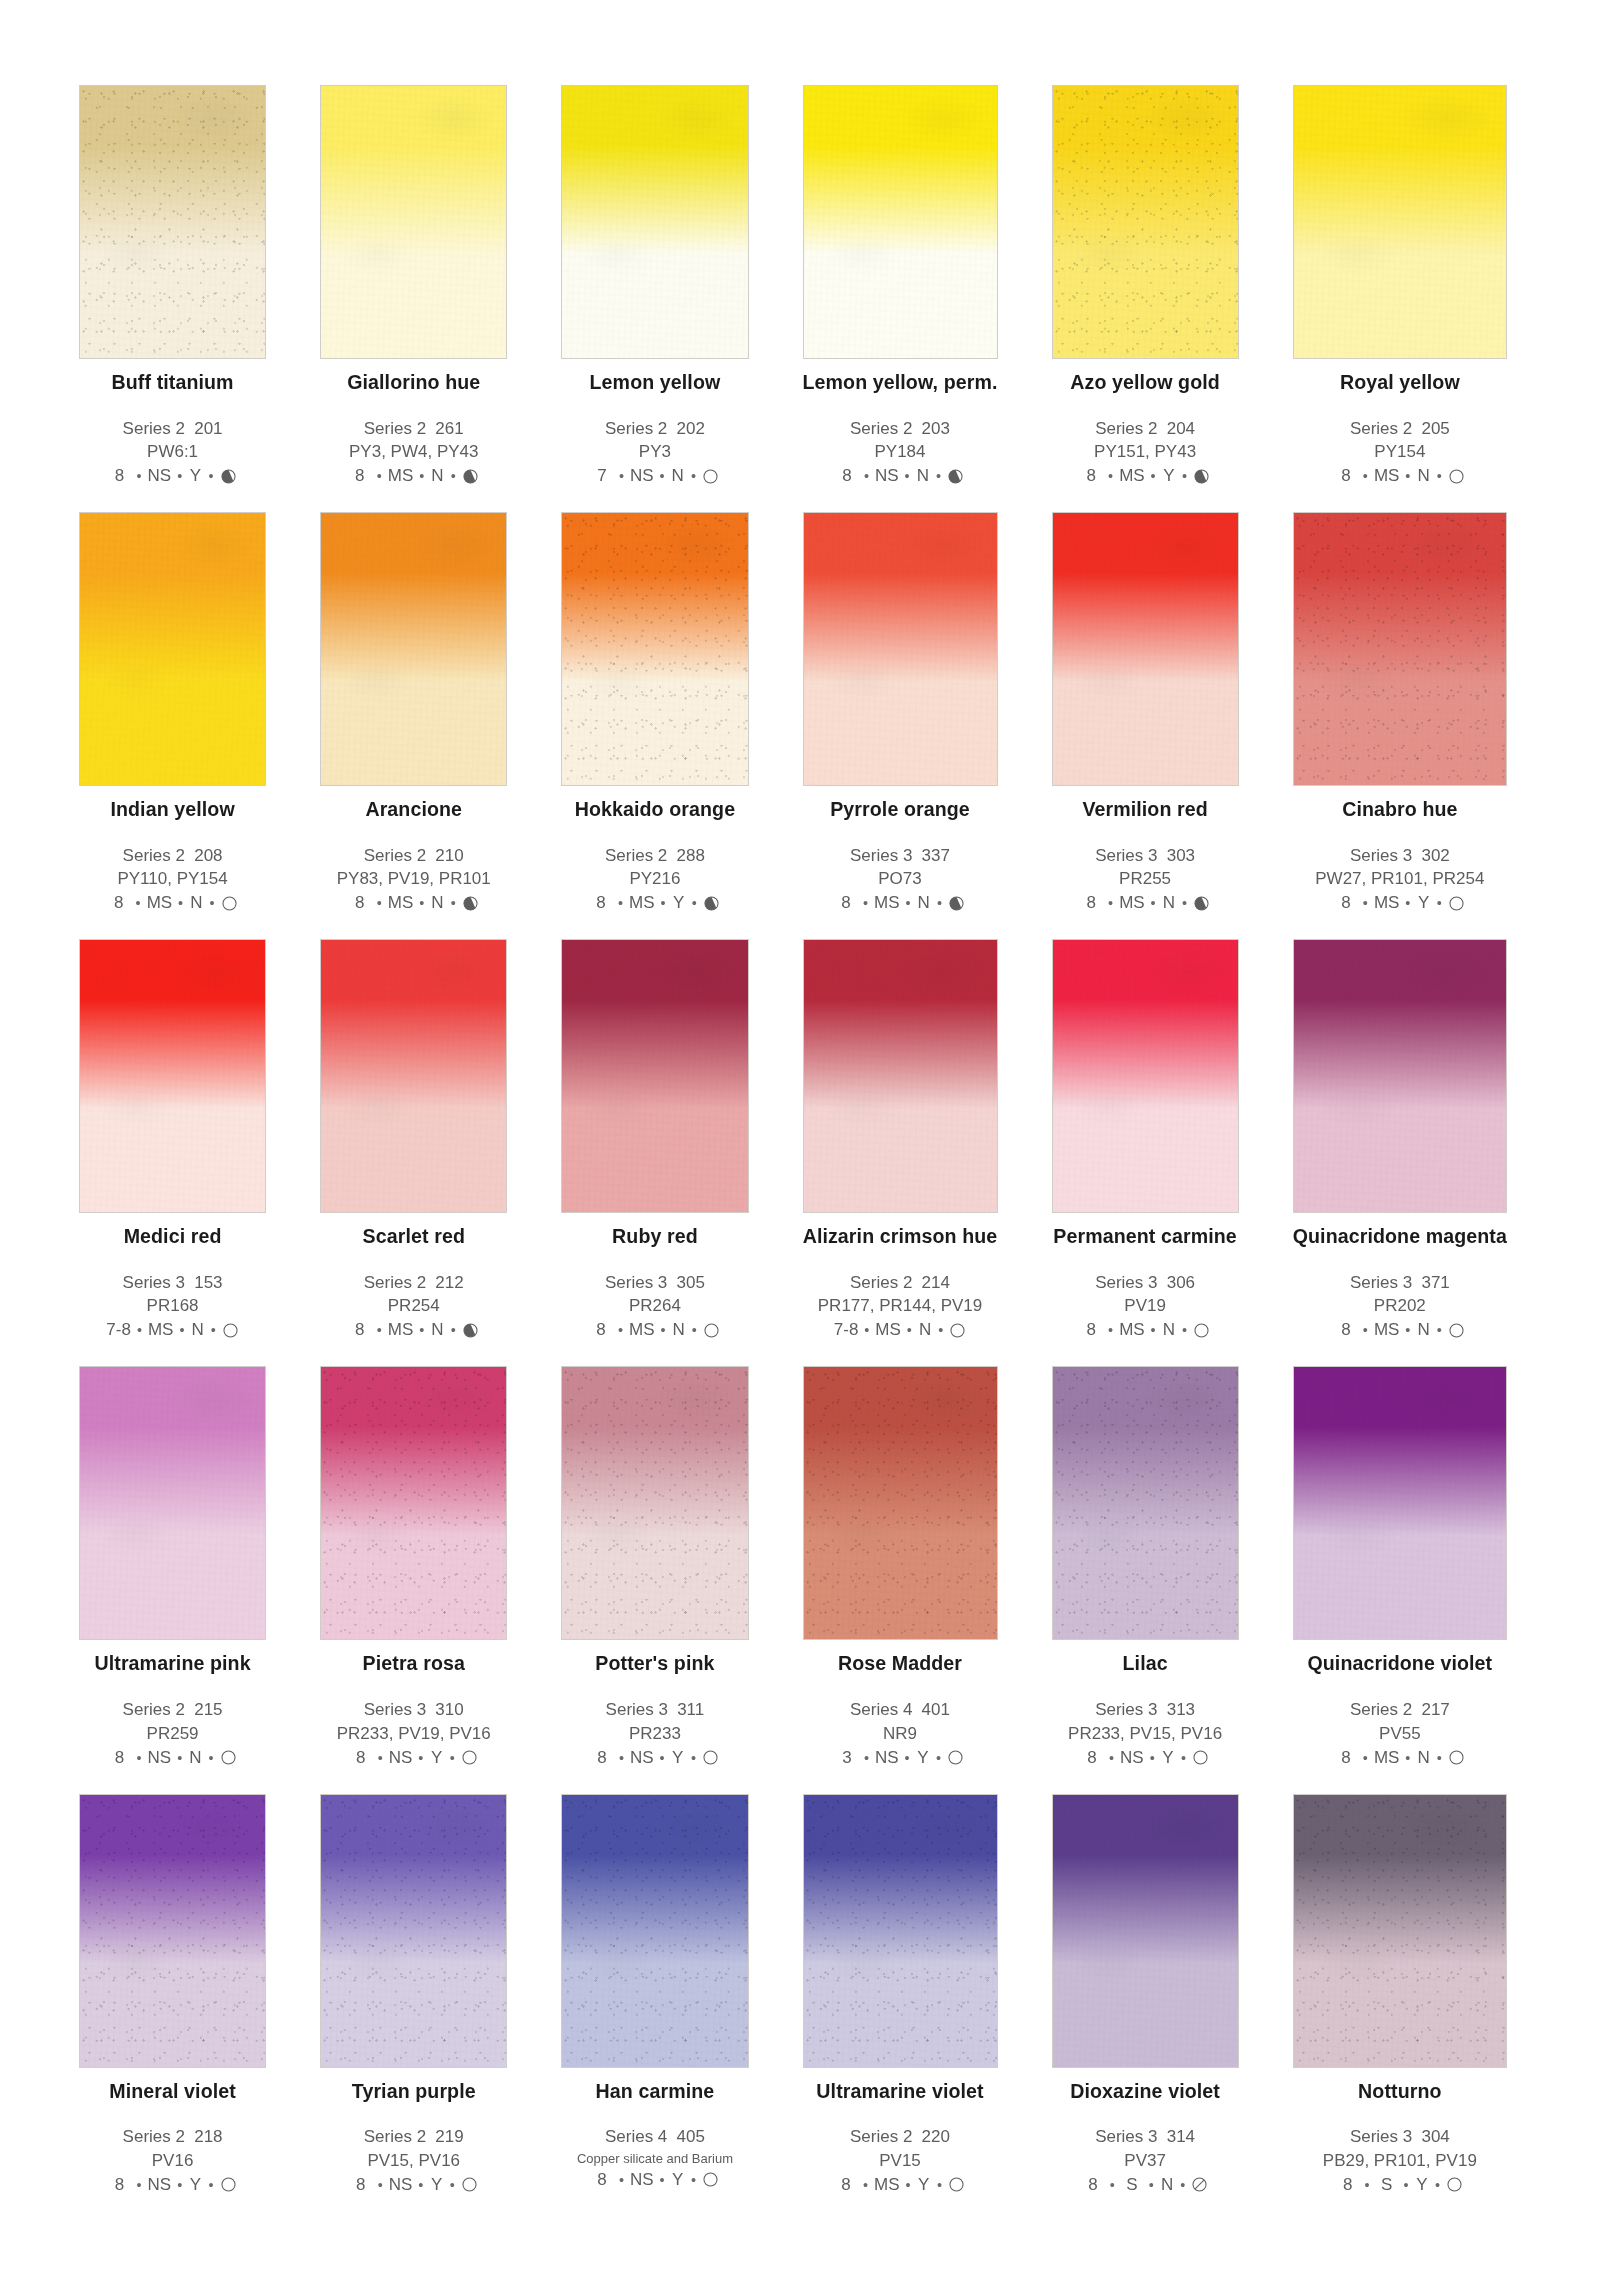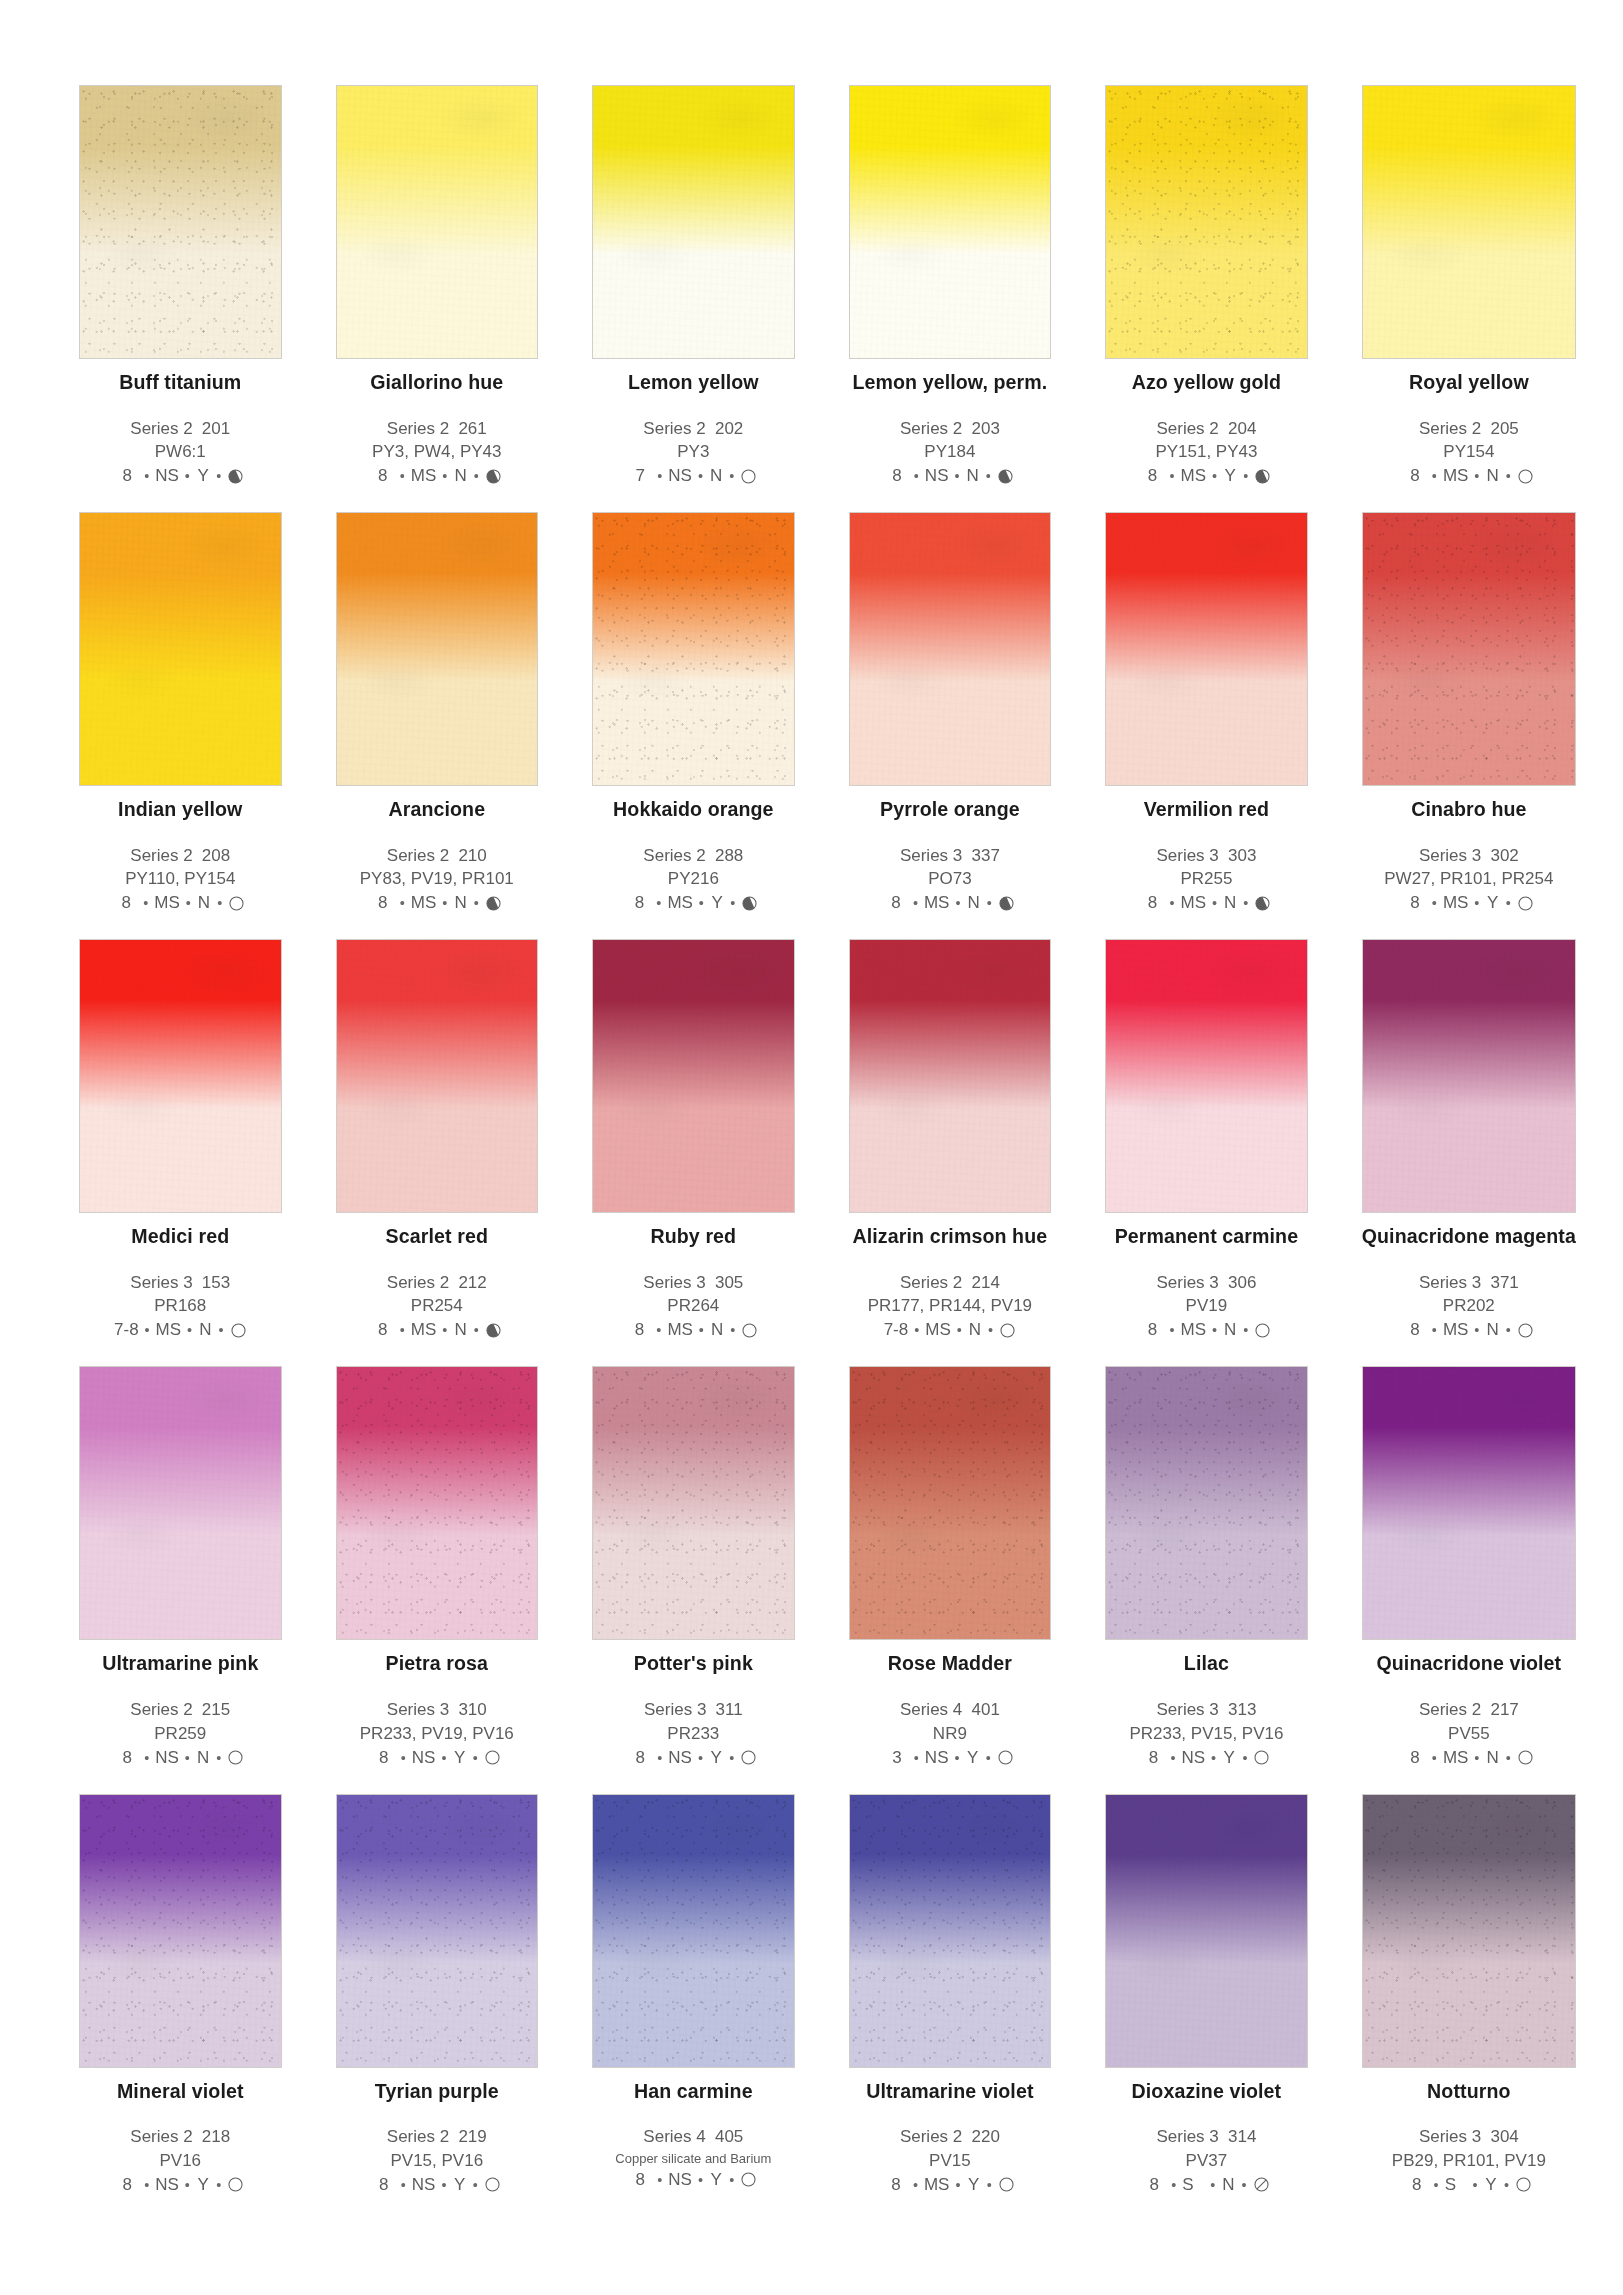--- a/index.html
+++ b/index.html
@@ -7,21 +7,21 @@
   body{
     width:1623px;height:2295px;
     background:#ffffff;
     font-family:"Liberation Sans","DejaVu Sans",sans-serif;
     overflow:hidden;
   }
   .page{
     position:relative;
     width:1623px;height:2295px;
     box-sizing:border-box;
-    padding:85px 47px 39px 79px;
+    padding:85px 116px 39px 79px;
   }
   .grid{
     display:grid;
     grid-template-columns:repeat(6,1fr);
     column-gap:54px;
     row-gap:26px;
   }
   .cell{
     display:flex;
     flex-direction:column;
@@ -113,21 +113,21 @@
     white-space:nowrap;
   }
   .ratings .sep{
     display:inline-block;
     width:17px;
     text-align:center;
     font-size:14.4px;
     color:#6a6a6a;
   }
   .ratings .lf{min-width:22px;text-align:center;}
-  .ratings .st{min-width:22px;text-align:left;}
+  .ratings .st{min-width:22px;text-align:center;}
   .ratings .gr{min-width:14.4px;text-align:center;}
   .tr-icon{
     display:inline-block;
     width:17px;height:17px;
     position:relative;
     vertical-align:-2.6px;
   }
   .tr-icon svg{display:block;width:17px;height:17px;}
 </style>
 </head>

